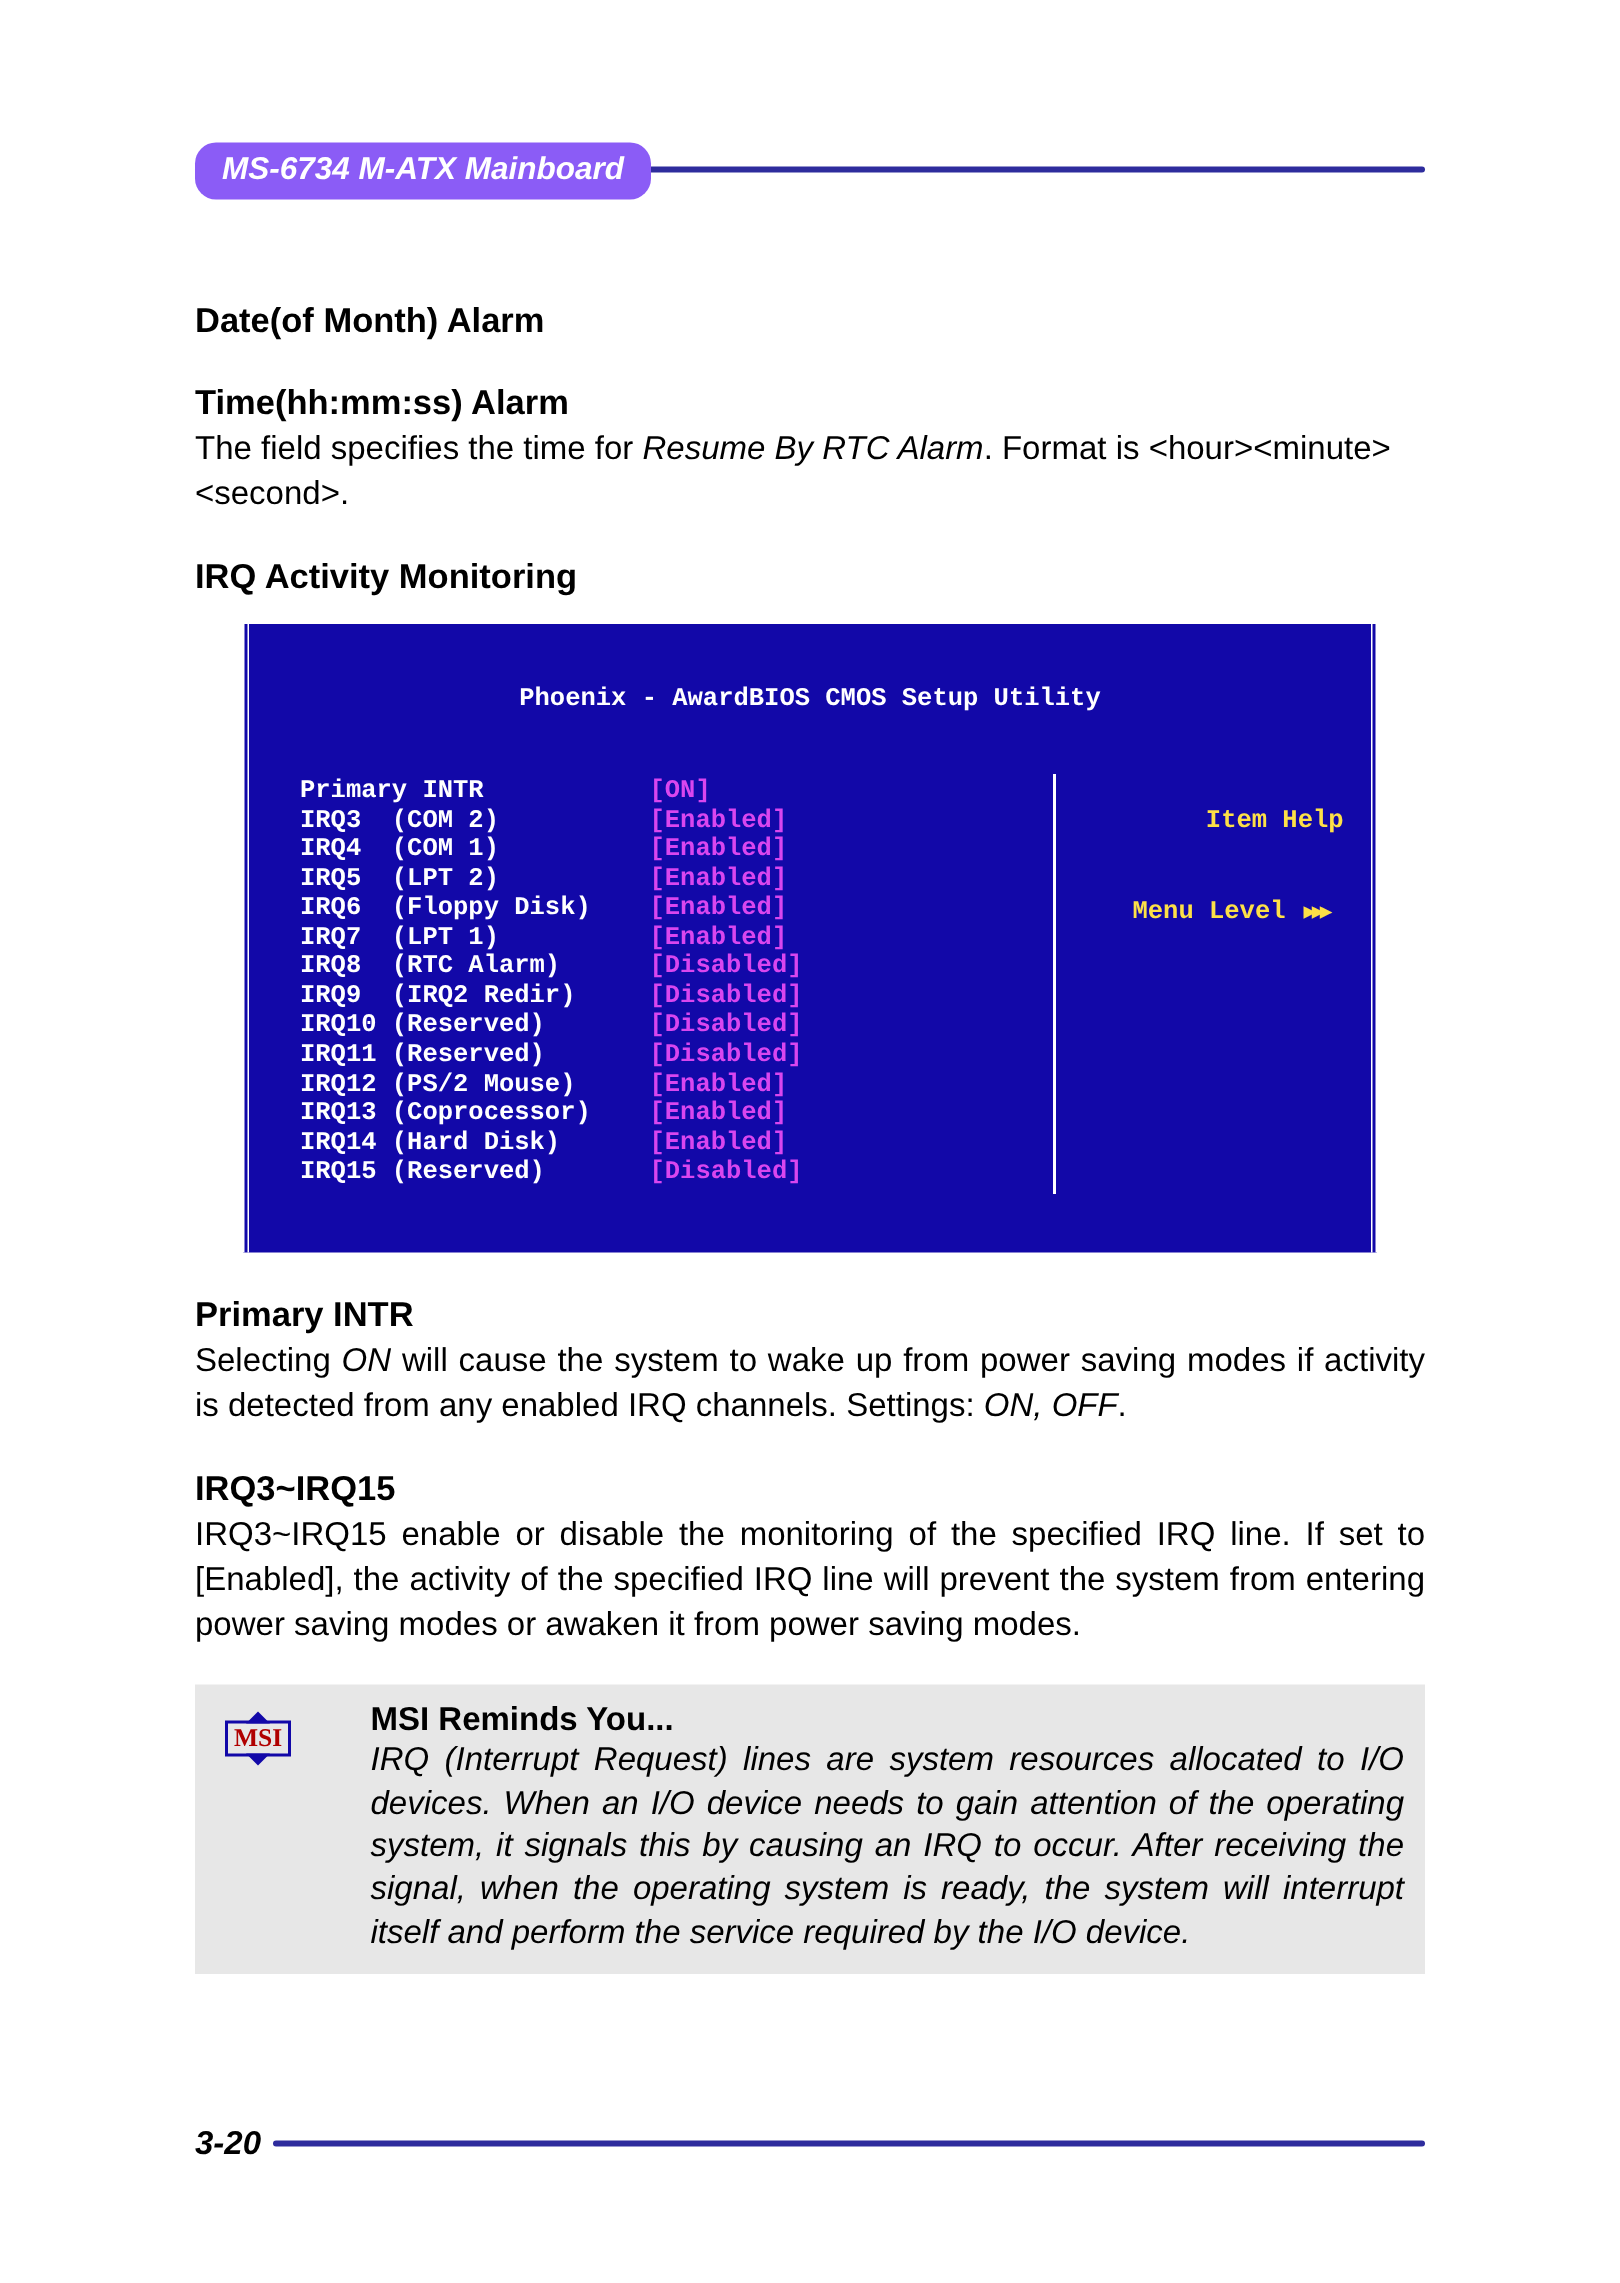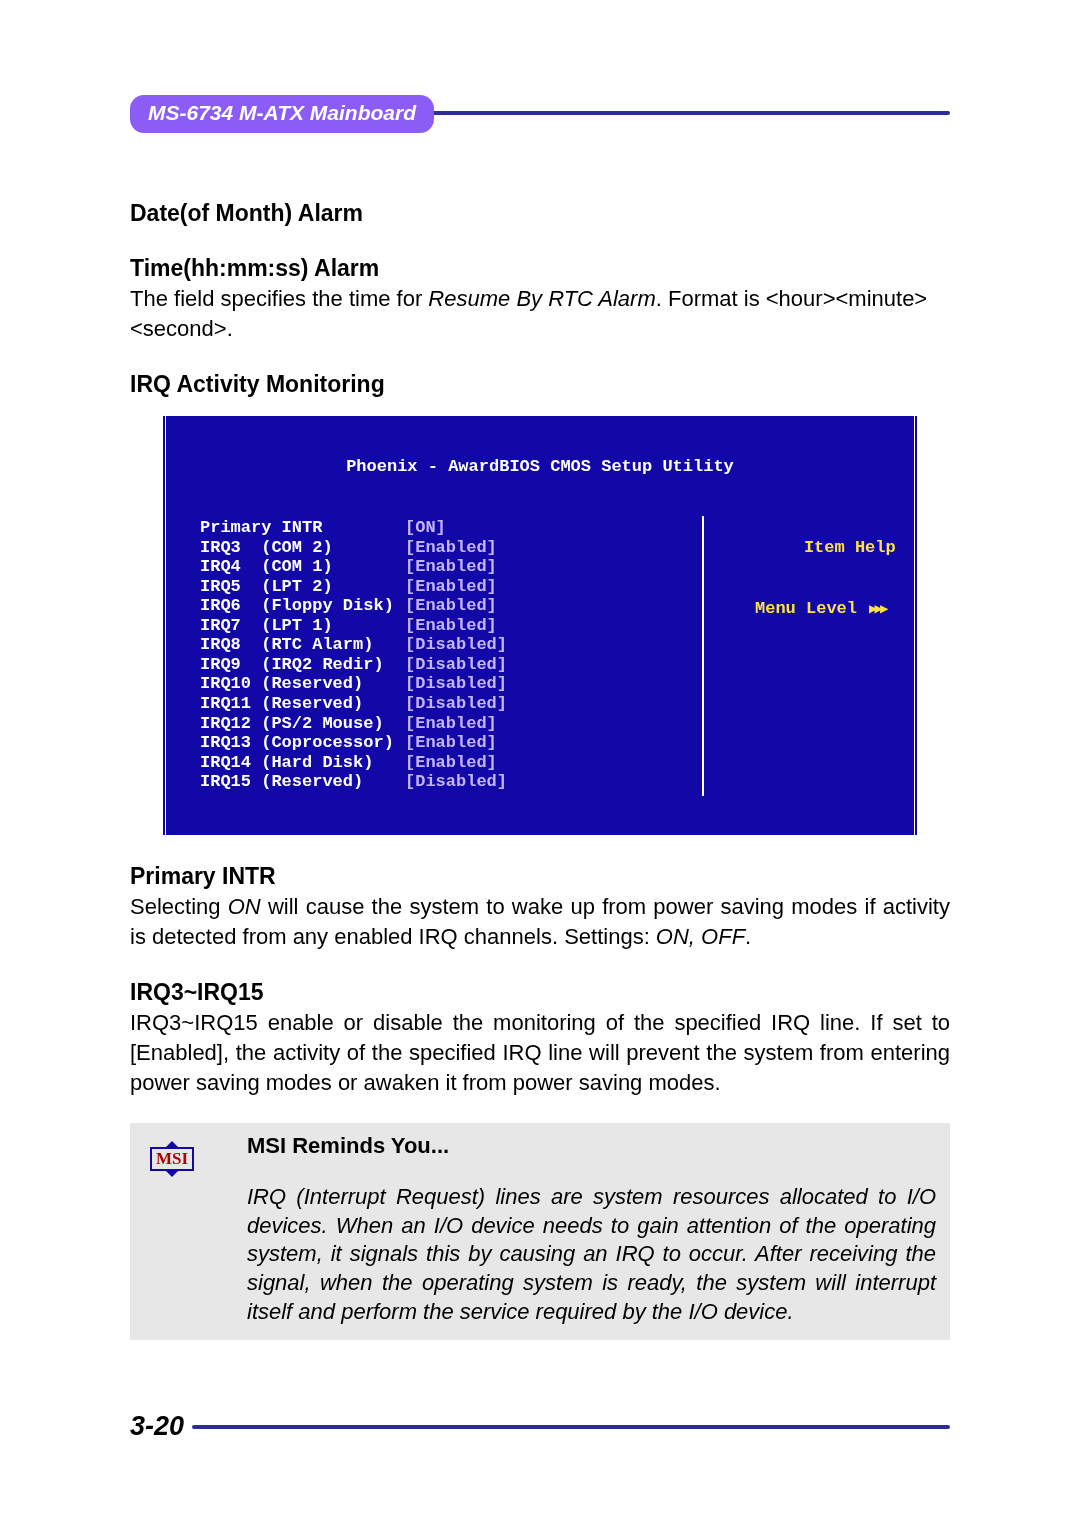--- a/index.html
+++ b/index.html
@@ -47,21 +47,21 @@
     margin:18px 32px 22px 32px;
     border-left:4px double #fff;
     border-right:4px double #fff;
   }
   .bios-title { text-align:center; padding:2px 0 0 0; }
   .bios-sub { text-align:center; border-bottom:2px solid #fff; padding-bottom:2px; }
   .bios-body { display:flex; }
   .bios-left { flex:1; padding:2px 0 4px 34px; border-right:2px solid #fff; }
   .bios-row { overflow:hidden; }
   .bios-label { float:left; min-width:205px; }
-  .bios-val { color:#c4b5fd; }
+  .bios-val { color:#d946ef;margin-left:28px; }
   .bios-right {
     width:210px; padding:2px 0 0 0;
     color:#fde047; text-align:center;
   }
   .bios-right .menu { margin-top:22px; display:block; text-align:left; padding-left:24px;margin-left:27px;}
   .tri { letter-spacing:-3px; font-size:14px; margin-left:12px;}
   
   .remind {
     display:flex;
     background:#e7e7e7;
@@ -75,24 +75,24 @@
   }
   .diamond {
     width:0;height:0;
     border:8px solid transparent; border-bottom-color:#1208a8;
     margin-bottom:-2px;
   }
   .diamond.bottom { border-bottom-color:transparent; border-top-color:#1208a8; margin:-2px 0 0 0;}
   .msi-box { border:2px solid #1208a8; color:#b00000; font-weight:bold; font-size:17px; padding:0 4px; font-family:"Times New Roman",serif;}
   .remind-body { flex:1; }
   .remind-title { font-weight:bold; font-size:22px; }
-  .remind-text { font-style:italic; text-align:justify; line-height:1.3;margin-top:24px; }
+  .remind-text { font-style:italic; text-align:justify; line-height:1.3; }
   
   .footer { position:absolute; left:130px; bottom:80px; width:820px; display:flex; align-items:center; }
-  .footer-num { font-style:italic; font-weight:bold; font-size:27px; margin-right:8px;}
+  .footer-num { font-style:italic; font-weight:bold; font-size:22px; margin-right:8px;}
   .footer-line { flex:1; height:4px; background:linear-gradient(#2e2c9d,#2e2c9d); border-radius:2px;}
 </style>
 </head>
 <body>
 
 <div class="page">
 
   <div class="header-wrap">
     <div class="header-line"></div>
     <div class="header-tab">MS-6734 M-ATX Mainboard</div>

